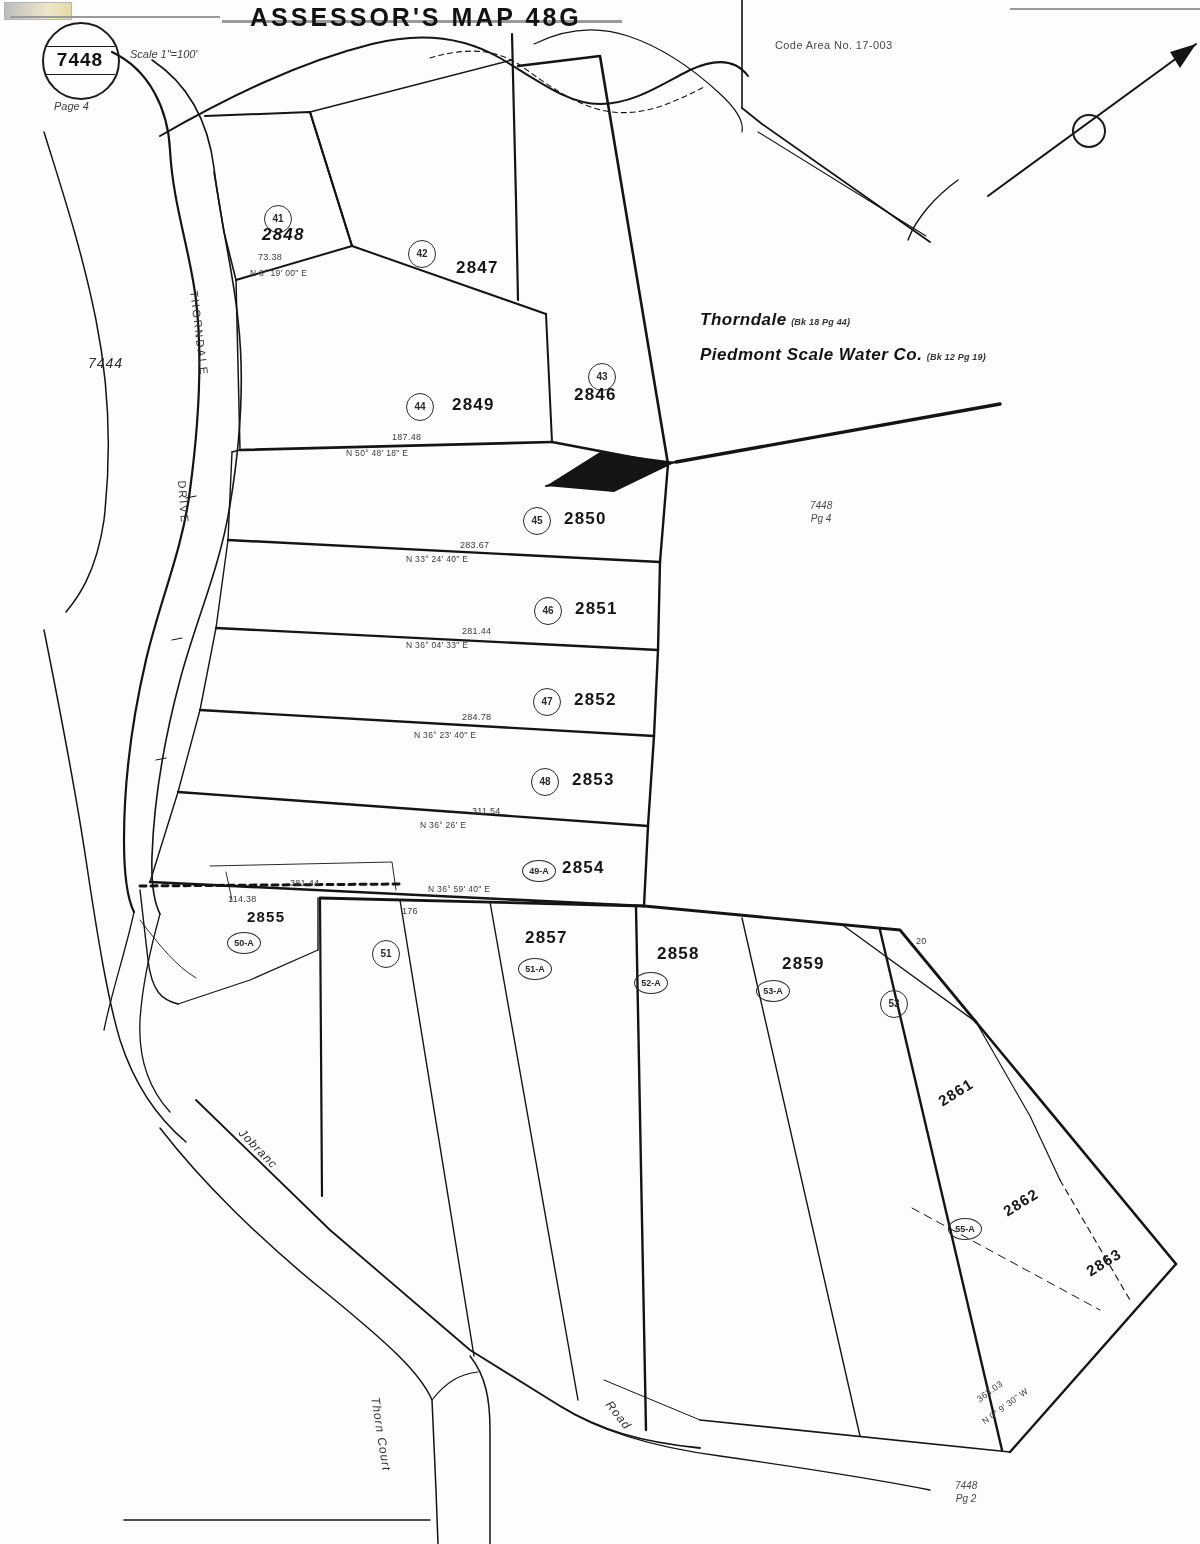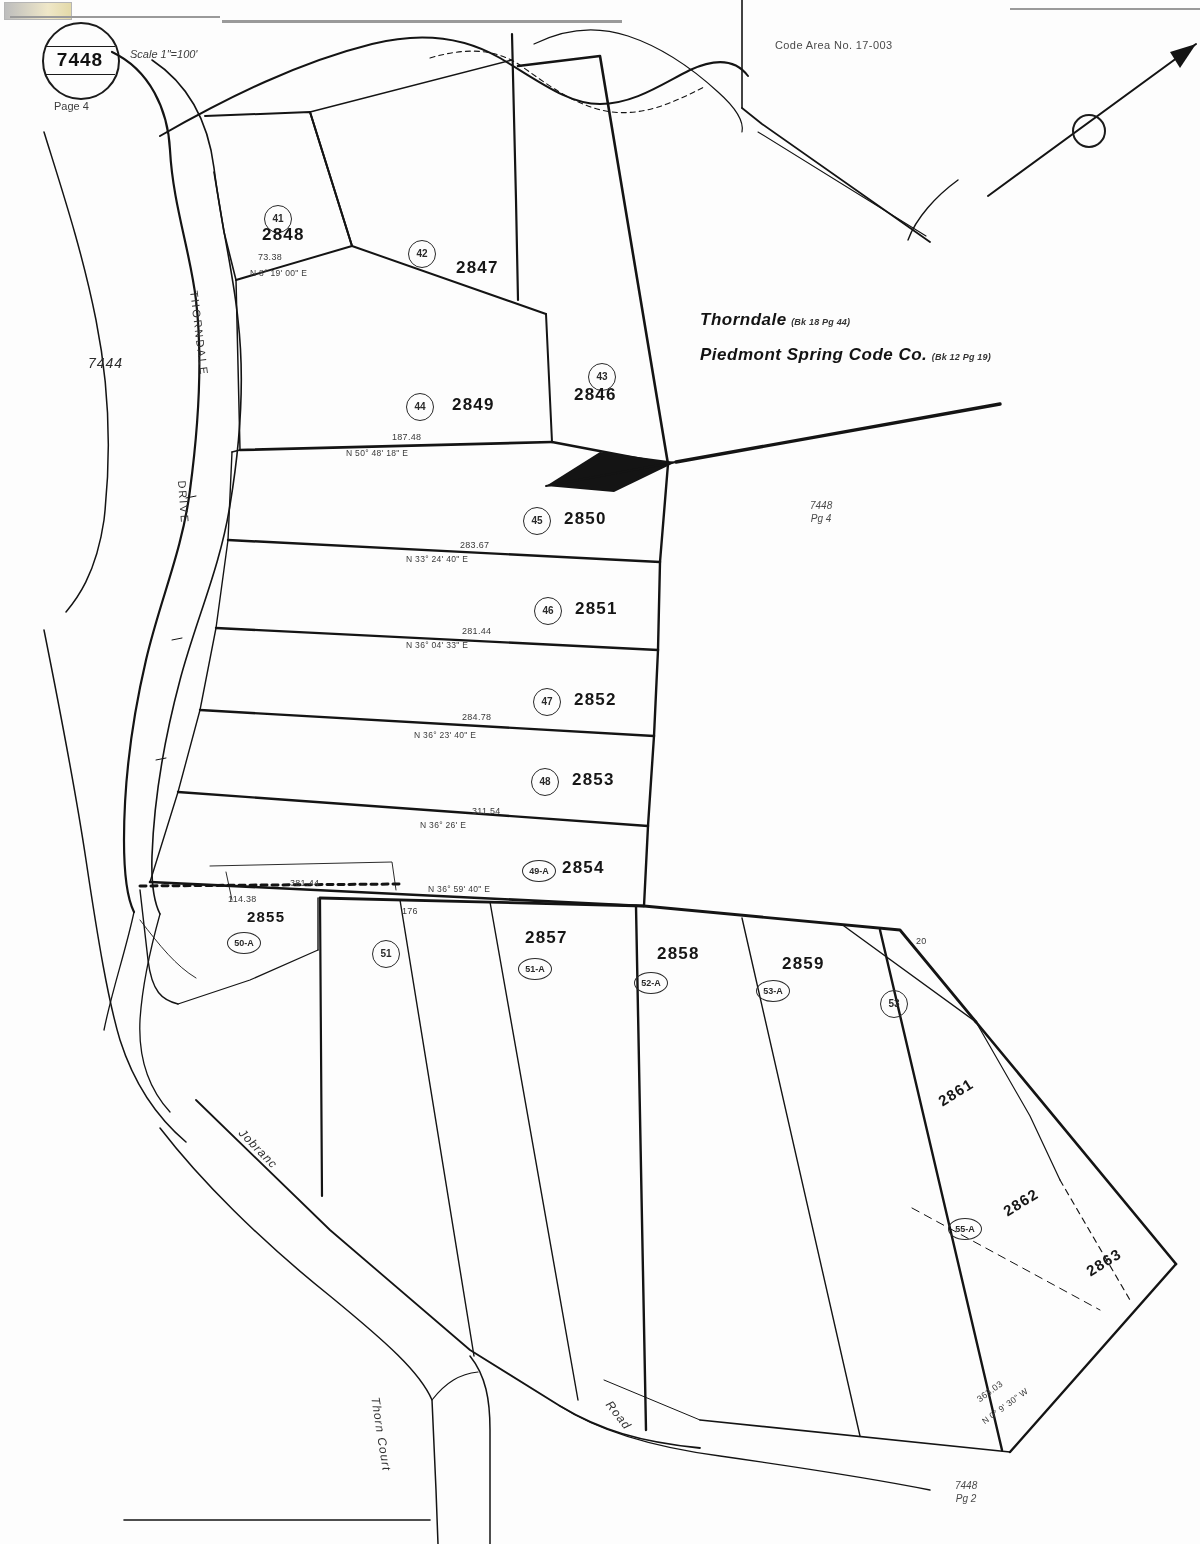--- a/index.html
+++ b/index.html
@@ -28,21 +28,21 @@
     background:linear-gradient(90deg,#bdbdbd 0%,#efe7c8 65%,#e3d9a8 100%);
     border:1px solid #b5b5b5;}
 
   
   .badge{position:absolute;width:74px;height:74px;border:2px solid #1b1b1b;border-radius:50%;}
   .badge .bt,.badge .bb{position:absolute;left:1px;width:70px;border-top:1.6px solid #1b1b1b;}
   .badge .bt{top:22px;} .badge .bb{top:50px;}
   .badge .bn{position:absolute;left:0;top:25px;width:72px;text-align:center;
     font-weight:bold;font-size:19px;letter-spacing:1px;color:#111;}
   .scaletxt{font-style:italic;font-size:11px;color:#3c3c3c;}
-  .pagetxt{font-size:11px;color:#3c3c3c;}
+  .pagetxt{font-style:italic;font-size:11px;color:#3c3c3c;}
 
   
   .apn{font-weight:bold;font-size:17px;letter-spacing:1.2px;color:#161616;}
   .apn.sm{font-size:15px;}
   .lotcirc{position:absolute;width:26px;height:26px;border:1.6px solid #2a2a2a;border-radius:50%;
     color:#2a2a2a;font-size:10px;font-weight:bold;text-align:center;line-height:26px;}
   .lotcirc.wide{width:32px;height:20px;line-height:20px;border-radius:50%;font-size:9px;}
   .blocklab{font-style:italic;font-size:14px;color:#2b2b2b;letter-spacing:1px;}
   .pgref{font-style:italic;font-size:10px;color:#4a4a4a;line-height:1.25;text-align:center;}
 
@@ -64,20 +64,21 @@
 </head>
 <body>
 
 <div id="sheet">
 
   <div class="cornerchip"></div>
   <div class="topbar" style="left:10px;top:16px;width:210px;"></div>
   <div class="topbar" style="left:222px;top:20px;width:400px;height:3px;"></div>
   <div class="topbar" style="left:1010px;top:8px;width:190px;"></div>
 
+  <div class="lab maptitle" style="left:250px;top:3px;">ASSESSOR'S  MAP  48G</div>
   <div class="lab codearea" style="left:775px;top:8px;">Code Area No. 17-003</div>
 
   <div class="badge" style="left:42px;top:22px;">
     <div class="bt"></div>
     <div class="bb"></div>
     <div class="bn">7448</div>
   </div>
   <div class="lab scaletxt" style="left:130px;top:48px;">Scale 1"=100'</div>
   <div class="lab pagetxt" style="left:54px;top:100px;">Page 4</div>
 
@@ -225,26 +226,26 @@
   <div class="lab pgref" style="left:955px;top:1480px;">
     <span>7448</span><br>
     <span>Pg 2</span>
   </div>
 
   <div class="lab" style="left:700px;top:310px;">
     <span class="ownline">Thorndale</span>
     <span class="ownref">(Bk 18 Pg 44)</span>
   </div>
   <div class="lab" style="left:700px;top:345px;">
-    <span class="ownline">Piedmont Spring Code Co.</span>
+    <span class="ownline">Piedmont Scale Water Co.</span>
     <span class="ownref">(Bk 12 Pg 19)</span>
   </div>
 
   <div class="lotcirc" style="left:264px;top:205px;">41</div>
-  <div class="lab apn" style="left:262px;top:225px;">2848</div>
+  <div class="lab apn" style="left:262px;top:225px;font-style:italic;">2848</div>
 
   <div class="lotcirc" style="left:408px;top:240px;">42</div>
   <div class="lab apn" style="left:456px;top:258px;">2847</div>
 
   <div class="lotcirc" style="left:406px;top:393px;">44</div>
   <div class="lab apn" style="left:452px;top:395px;">2849</div>
 
   <div class="lotcirc" style="left:588px;top:363px;">43</div>
   <div class="lab apn" style="left:574px;top:385px;">2846</div>
 

